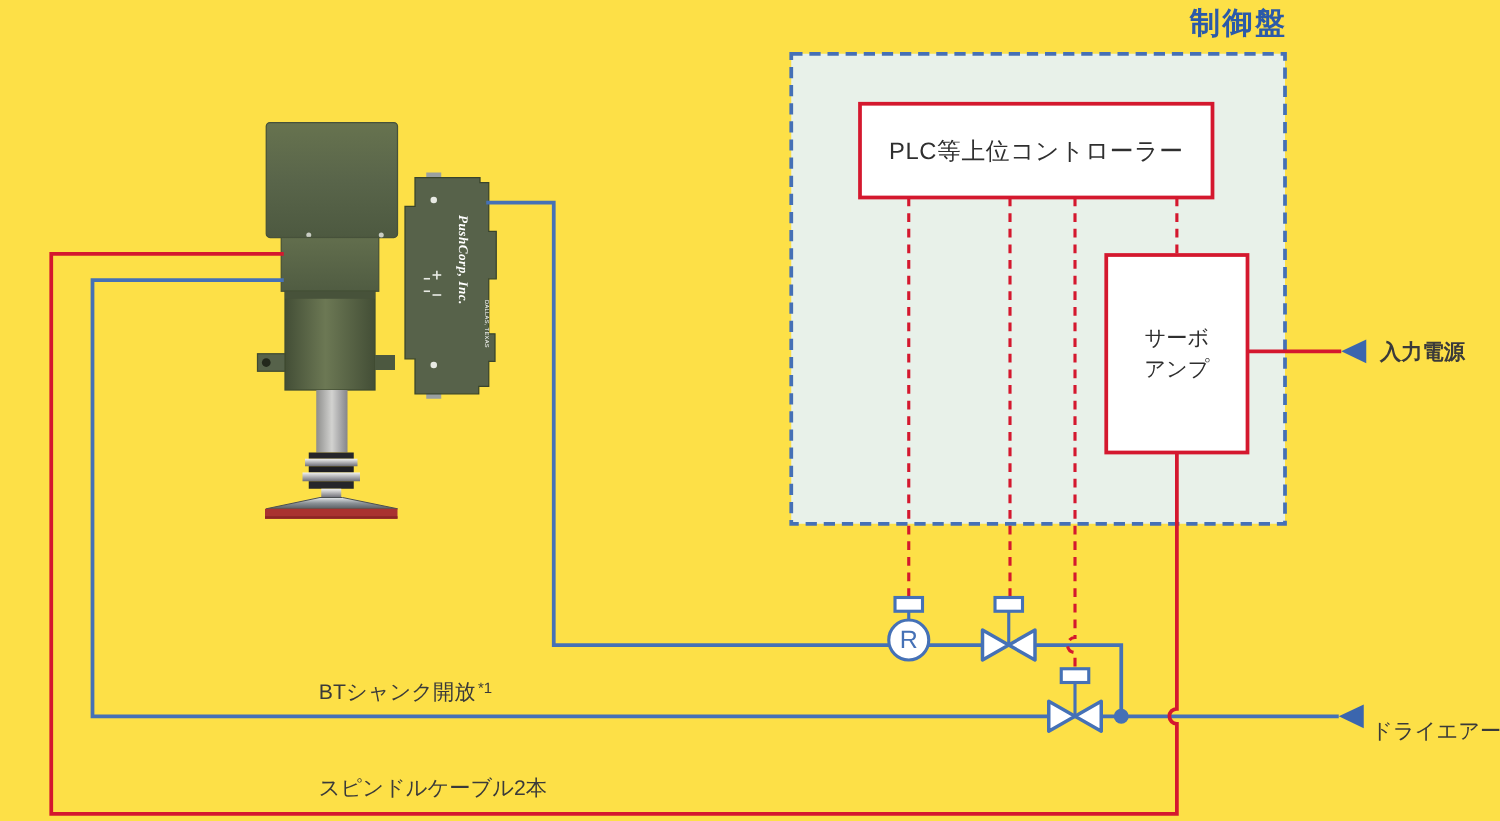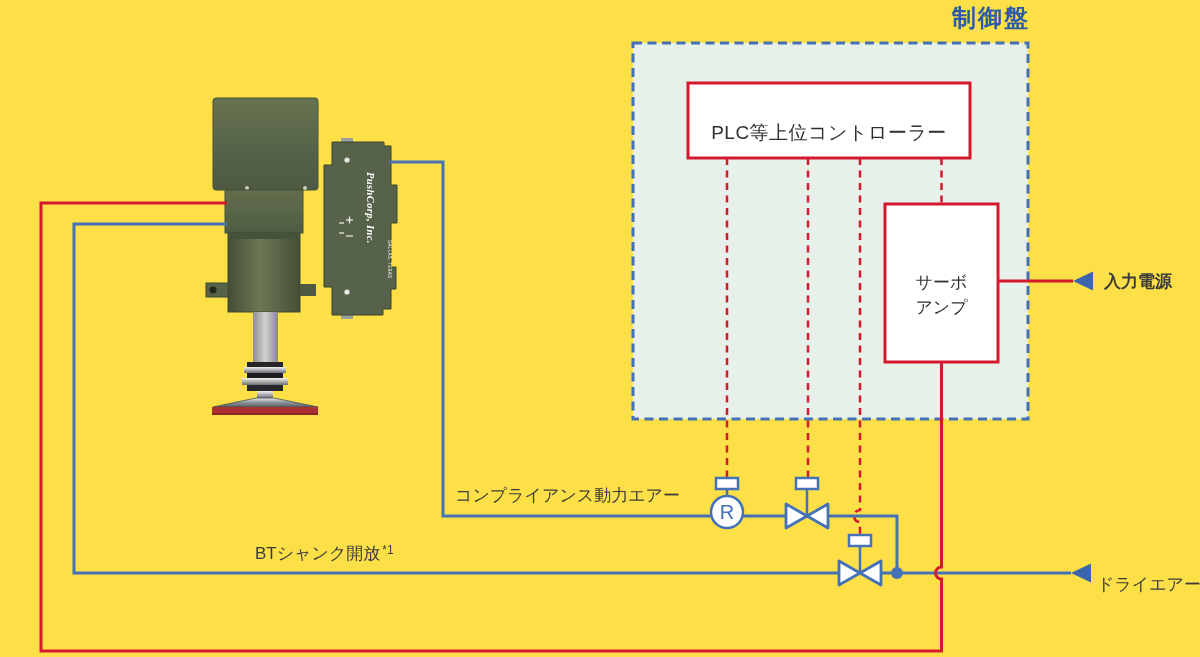--- a/index.html
+++ b/index.html
@@ -8,21 +8,21 @@
     font-family:"Liberation Sans","DejaVu Sans",sans-serif;color:#3a3a3a;
   }
   #diagram-svg{position:absolute;left:0;top:0;}
   .lbl{position:absolute;white-space:nowrap;font-size:17px;color:#3a3a3a;line-height:1.2;}
   .panel-title{
     position:absolute;left:952px;top:2px;font-size:24px;font-weight:bold;
     color:#2b5aa9;letter-spacing:2px;
   }
   .box-label{
     position:absolute;display:flex;align-items:center;justify-content:center;
-    text-align:left;color:#2f2f2f;margin-top:12px;
+    text-align:left;color:#2f2f2f;
   }
   .plc-label{left:688px;top:83px;width:282px;height:75px;font-size:19px;letter-spacing:0.5px;}
   .servo-label{left:885px;top:204px;width:113px;height:158px;font-size:17px;flex-direction:column;line-height:1.5;border-radius:26px;}
   .lbl-input-power{left:1104px;top:272px;font-weight:bold;}
   .lbl-dry-air{left:1097px;top:563px;margin-top:12px;}
   .lbl-compliance{left:455px;top:486px;}
   .lbl-bt{left:255px;top:543px;text-align:right;}
   .lbl-spindle{left:255px;top:621px;}
   .sup{font-size:12px;vertical-align:5px;margin-left:2px;}
   .r-letter{
@@ -167,22 +167,22 @@
 
   <div class="box-label servo-label">
     <span>サーボ</span>
     <span>アンプ</span>
   </div>
 
   <div class="lbl lbl-input-power">入力電源</div>
 
   <div class="lbl lbl-dry-air">ドライエアー</div>
 
-  <div class="lbl lbl-compliance">コンプライアンス動力エアー</div>
 
   <div class="lbl lbl-bt">
     <span>BTシャンク開放</span><span class="sup">*1</span>
   </div>
 
+  <div class="lbl lbl-spindle">スピンドルケーブル2本</div>
 
   <div class="r-letter">R</div>
 
 </div>
 
 </body></html>

